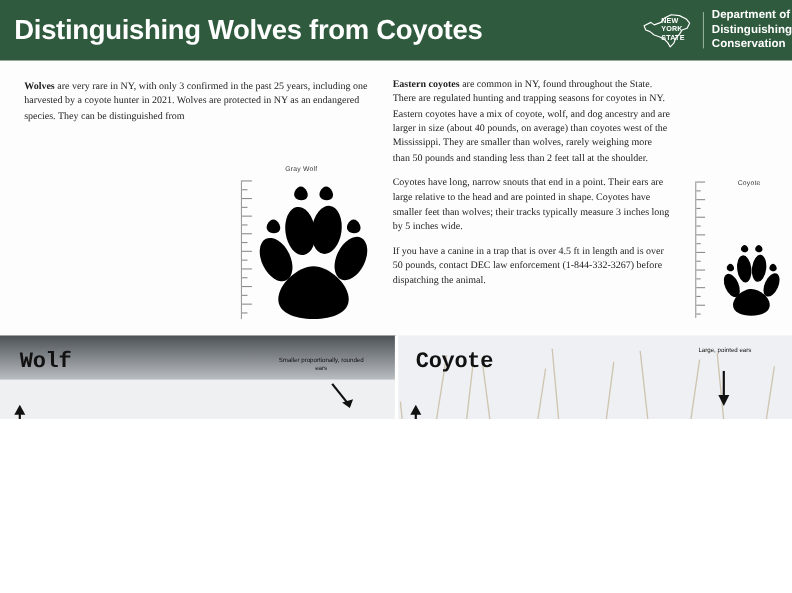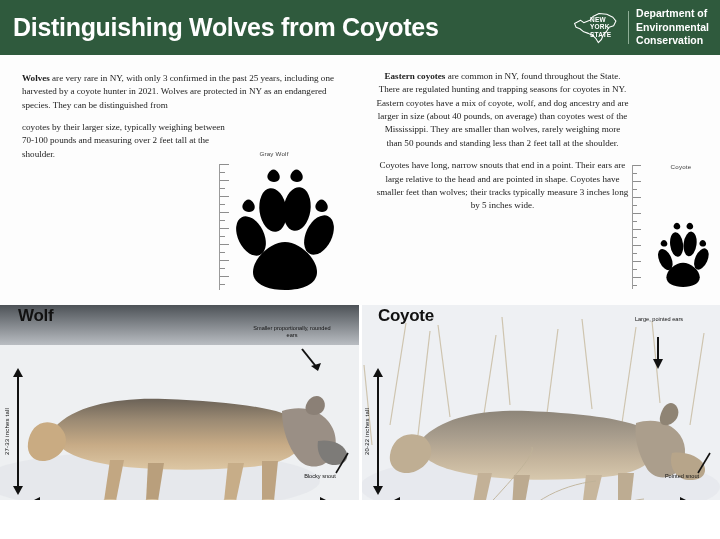--- a/index.html
+++ b/index.html
@@ -2,56 +2,56 @@
 <html><head>
 <meta charset="utf-8">
 <style>
   html,body{margin:0;padding:0;}
   body{
     width:720px;height:539px;overflow:hidden;
     background:#ffffff;
     font-family:"Liberation Sans", sans-serif;
     position:relative;
   }
-  .page{position:relative;width:720px;height:500px;overflow:hidden;background:#fdfdfd;}
+  .page{position:relative;width:720px;height:381px;overflow:hidden;background:#fdfdfd;}
 
   
   .header{
     position:absolute;left:0;top:0;width:720px;height:55px;
     background:#2f5a3d;
     display:flex;align-items:center;justify-content:space-between;
   }
   .header-title{
     color:#ffffff;font-size:25px;font-weight:bold;
     letter-spacing:-0.3px;margin-left:13px;
     font-family:"Liberation Sans", sans-serif;
     white-space:nowrap;
   }
-  .brand{display:flex;align-items:center;margin-right:11px;}
+  .brand{display:flex;align-items:center;}
   .ny-seal{display:flex;align-items:center;position:relative;}
   .ny-shape{width:46px;height:36px;}
   .ny-words{
     position:absolute;left:17px;top:6px;
     color:#ffffff;font-size:6.5px;font-weight:bold;line-height:1.22;
     letter-spacing:0.2px;text-align:left;
   }
   .brand-divider{width:1px;height:33px;background:#8fae97;margin:0 7px 0 9px;}
   .dec-lines{color:#ffffff;font-size:10.5px;font-weight:bold;line-height:1.28;}
 
   
   .col{
     position:absolute;color:#1c1c1c;
     font-size:9.1px;line-height:1.47;
     font-family:Liberation Serif, serif;
   }
   .col p{margin:0 0 9px 0;}
   .col b{font-weight:bold;}
   .col-left{left:22px;top:72px;width:205px;}
   .col-left .wide{width:320px;}
-  .col-right{left:376px;top:70px;width:253px;text-align:center;}
+  .col-right{left:357px;top:70px;width:253px;}
 
   
   .paw-fig{position:absolute;}
   .paw-label{
     text-align:center;color:#3a3a3a;
     font-size:6.2px;font-family:"Liberation Sans", sans-serif;
     margin-bottom:2px;letter-spacing:0.2px;
   }
   .ruler{
     position:absolute;border-left:1px solid #9a9a9a;
@@ -63,23 +63,23 @@
   .paw-svg{display:block;}
 
   
   .photos{position:absolute;left:0;top:305px;width:720px;height:234px;display:flex;}
   .panel{position:relative;width:360px;height:234px;overflow:hidden;}
   .panel.wolf{background:linear-gradient(#5c5f63 0%,#75777a 9%,#c8cace 20%,#e9eaec 36%,#f2f3f5 62%,#eceef0 100%);}
   .panel.coyote{background:linear-gradient(#f0f1f3 0%,#e9eaec 30%,#f3f4f6 60%,#eceef0 100%);}
   .panel-sep{position:absolute;left:359px;top:305px;width:3px;height:234px;background:#ffffff;}
 
   .species-name{
-    position:absolute;left:18px;top:1px;
-    font-size:17px;font-weight:bold;color:#111111;
-    font-family:Liberation Sans, sans-serif;
+    position:absolute;left:18px;top:13px;
+    font-size:20px;font-weight:bold;color:#111111;
+    font-family:Liberation Mono, monospace;
     letter-spacing:-0.3px;
   }
   .callout{
     position:absolute;font-size:5.6px;color:#111111;
     text-align:center;line-height:1.32;
     font-family:"Liberation Sans", sans-serif;
   }
   .callout.ears-wolf{left:249px;top:20px;width:86px;}
   .callout.ears-coyote{left:254px;top:11px;width:90px;}
   .callout.snout-wolf{left:288px;top:168px;width:64px;}
@@ -122,34 +122,34 @@
         </svg>
         <div class="ny-words">
           <div>NEW</div>
           <div>YORK</div>
           <div>STATE</div>
         </div>
       </div>
       <div class="brand-divider"></div>
       <div class="dec-lines">
         <div>Department of</div>
-        <div>Environmental</div>
+        <div>Distinguishing</div>
         <div>Conservation</div>
       </div>
     </div>
   </div>
 
   <div class="col col-left">
     <p class="wide"><b>Wolves</b><span> are very rare in NY, with only 3 confirmed in the past 25 years, including one harvested by a coyote hunter in 2021. Wolves are protected in NY as an endangered species. They can be distinguished from</span></p>
-    <p>coyotes by their larger size, typically weighing between 70-100 pounds and measuring over 2 feet tall at the shoulder.</p>
   </div>
 
   <div class="col col-right">
     <p><b>Eastern coyotes</b><span> are common in NY, found throughout the State. There are regulated hunting and trapping seasons for coyotes in NY. Eastern coyotes have a mix of coyote, wolf, and dog ancestry and are larger in size (about 40 pounds, on  average) than coyotes west of the Mississippi. They are smaller than wolves, rarely weighing more than 50 pounds and standing less than 2 feet tall at the shoulder.</span></p>
     <p>Coyotes have long, narrow snouts that end in a point. Their ears are large relative to the head and are pointed in shape. Coyotes have smaller feet than wolves; their tracks typically measure 3 inches long by 5 inches wide.</p>
+    <p>If you have a canine in a trap that is over 4.5 ft in length and is over 50 pounds, contact DEC law enforcement (1-844-332-3267) before dispatching the animal.</p>
   </div>
 
   <div class="paw-fig" style="left:205px;top:150px;">
     <div style="position:relative;width:135px;height:145px;">
 
       <div class="ruler" style="left:14px;top:14px;height:126px;">
         <i style="top:0px;width:9px;"></i>
           <i style="top:8px;width:5px;"></i>
         <i style="top:16px;width:9px;"></i>
           <i style="top:24px;width:5px;"></i>

